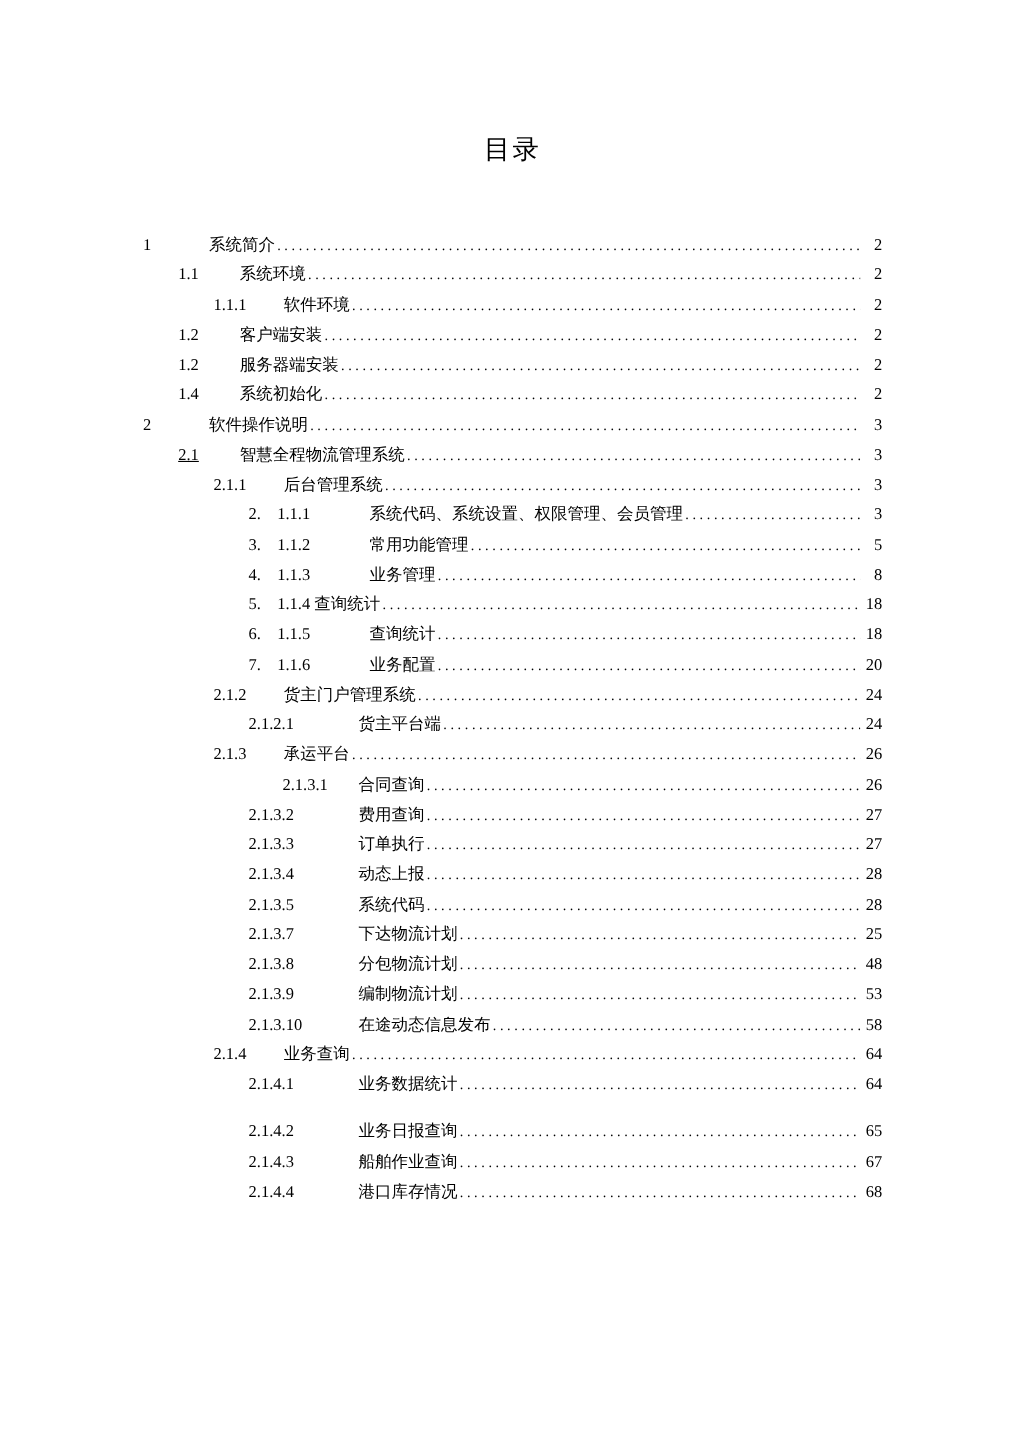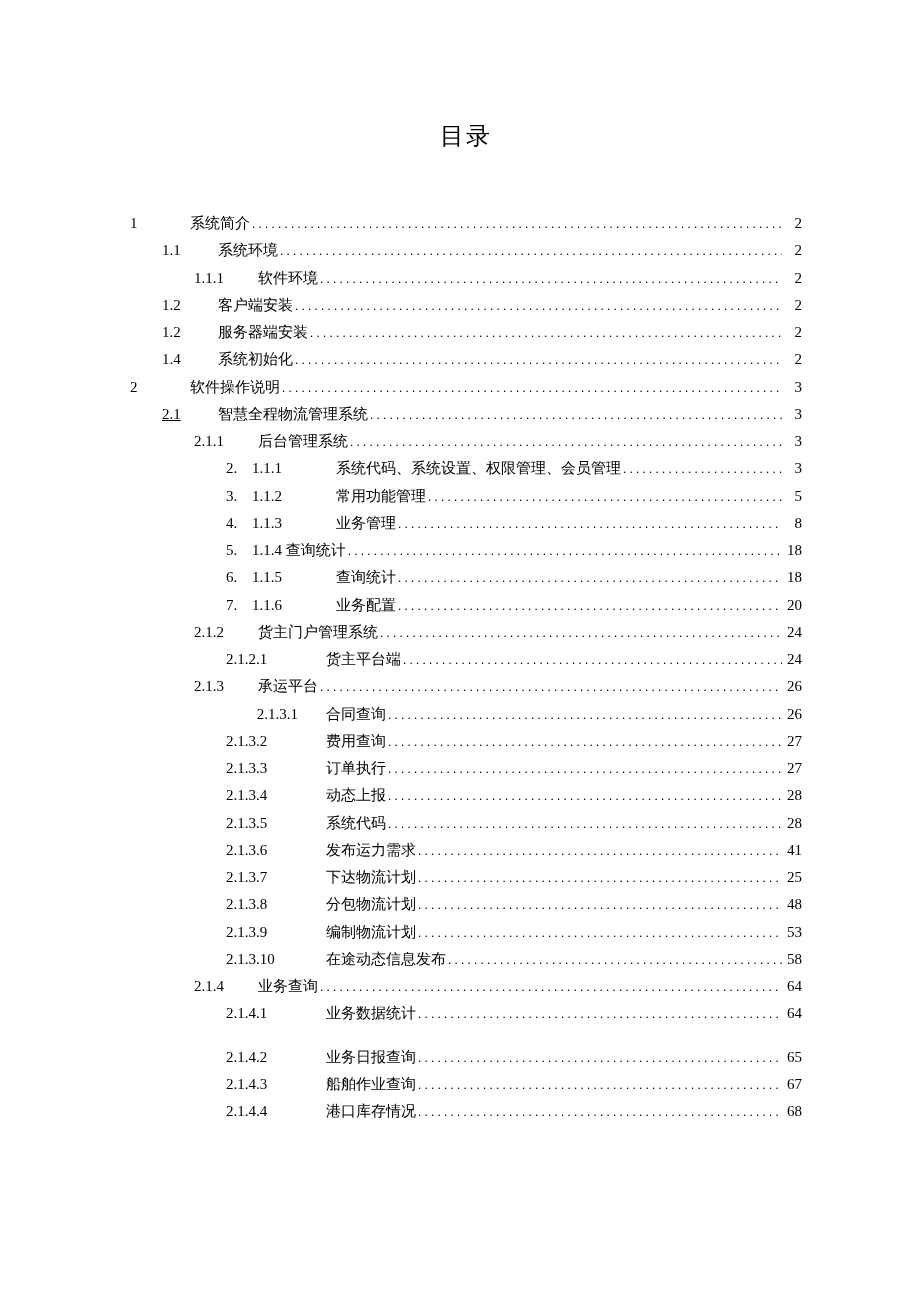--- a/index.html
+++ b/index.html
@@ -215,26 +215,20 @@
         <span class="leader"></span>
         <span class="pg">28</span>
       </div>
       <div class="toc-row indent-4">
         <span class="sub-col-wide" style="padding-right: 28px;">2.1.3.5</span>
         <span class="label">系统代码</span>
         <span class="leader"></span>
         <span class="pg">28</span>
       </div>
       <div class="toc-row indent-4">
-        <span class="sub-col-wide" style="padding-right: 28px;">2.1.3.6</span>
-        <span class="label">发布运力需求</span>
-        <span class="leader"></span>
-        <span class="pg">41</span>
-      </div>
-      <div class="toc-row indent-4">
         <span class="sub-col-wide" style="padding-right: 28px;">2.1.3.7</span>
         <span class="label">下达物流计划</span>
         <span class="leader"></span>
         <span class="pg">25</span>
       </div>
       <div class="toc-row indent-4">
         <span class="sub-col-wide" style="padding-right: 28px;">2.1.3.8</span>
         <span class="label">分包物流计划</span>
         <span class="leader"></span>
         <span class="pg">48</span>

